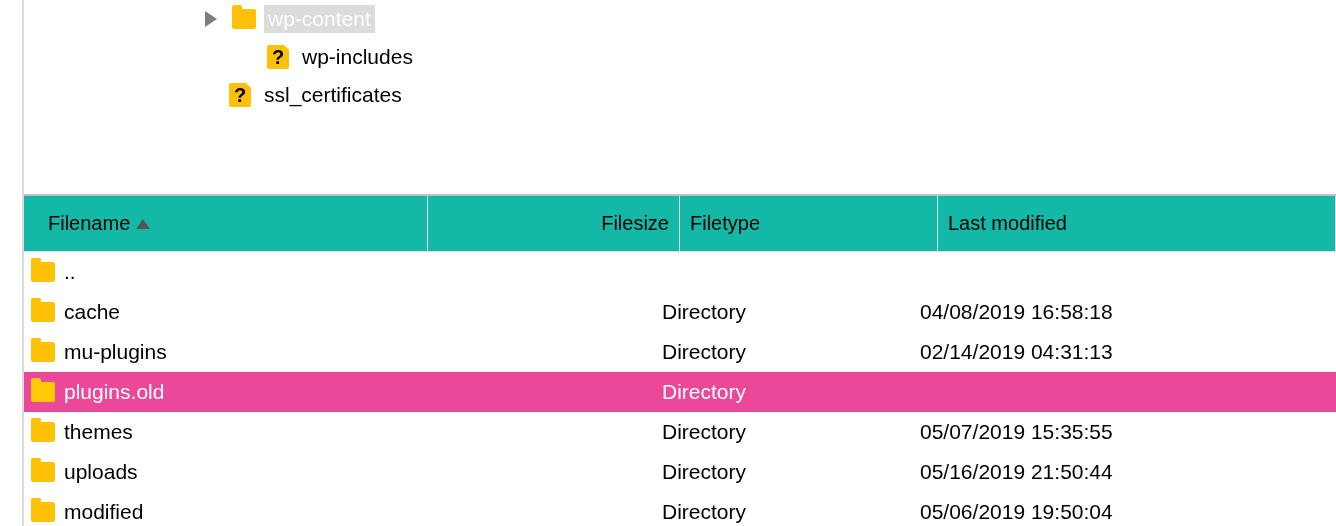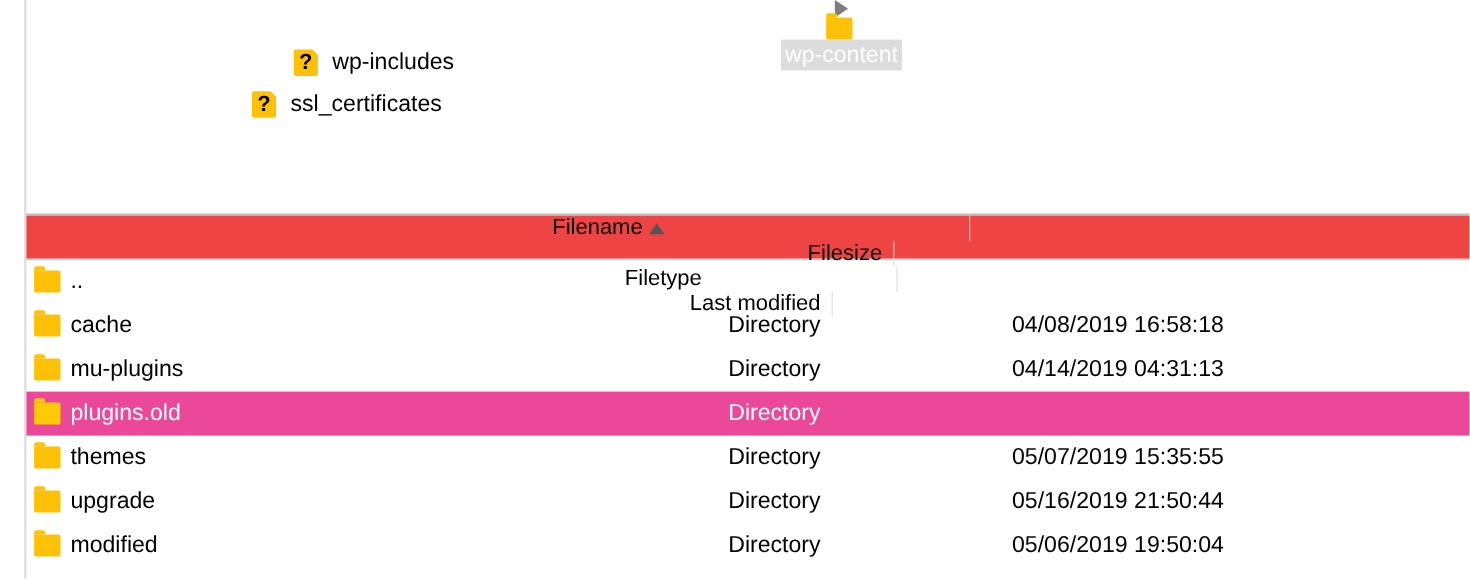--- a/index.html
+++ b/index.html
@@ -72,26 +72,25 @@
       border-top:7px solid #fff;
       border-left:7px solid transparent;
     }
     
     .detail-pane {
       position: relative;
     }
     .headers {
       display:flex;
       align-items:center;
-      height:40px;
-      background:#ef4444;
+      height:56px;
+      background:#14b8a6;
       border-bottom:1px solid #e0e0e0;
       padding-left:14px;
       font-size:20px;
-      flex-direction:column;
     }
     .headers .col { border-right:1px solid #dcdcdc; padding:0 10px; height:100%; display:flex; align-items:center;}
     .col-filename { width: 390px; }
     .col-filesize { width: 252px; justify-content:flex-end; }
     .col-filetype { width: 258px; text-align: right; }
     .col-modified { flex:1; border-right:none; }
     .sort-arrow {
       margin-left:6px;
       display:inline-block;
       width:0;height:0;
@@ -113,21 +112,21 @@
     .row .c-filesize { width: 244px; text-align:right; }
     .row .c-filetype { width: 258px; }
     .row .c-modified { flex:1; }
     .row.selected .folder-icon { filter:brightness(1.05); }
   </style>
 </head>
 <body>
 
 <div class="outer">
   <div class="tree-pane" id="tree">
-      <div class="tree-row selected" style="padding-left: 170px; flex-direction: column;">
+      <div class="tree-row selected" style="padding-left: 170px;">
         <span class="arrow-slot">
           <span class="arrow-right"></span>
         </span>
         <span class="icon-slot">
           <span class="folder-icon"></span>
         </span>
         <span class="label">wp-content</span>
       </div>
       <div class="tree-row" style="padding-left: 204px;">
         <span class="arrow-slot"></span>
@@ -185,21 +184,21 @@
         </div>
         <div class="row">
           <div class="c-filename">
             <span class="icon-slot">
               <span class="folder-icon"></span>
             </span>
             <span>mu-plugins</span>
           </div>
           <div class="c-filesize"></div>
           <div class="c-filetype">Directory</div>
-          <div class="c-modified">04/14/2019 04:31:13</div>
+          <div class="c-modified">02/14/2019 04:31:13</div>
         </div>
         <div class="row selected">
           <div class="c-filename">
             <span class="icon-slot">
               <span class="folder-icon"></span>
             </span>
             <span>plugins.old</span>
           </div>
           <div class="c-filesize"></div>
           <div class="c-filetype">Directory</div>
@@ -214,21 +213,21 @@
           </div>
           <div class="c-filesize"></div>
           <div class="c-filetype">Directory</div>
           <div class="c-modified">05/07/2019 15:35:55</div>
         </div>
         <div class="row">
           <div class="c-filename">
             <span class="icon-slot">
               <span class="folder-icon"></span>
             </span>
-            <span>upgrade</span>
+            <span>uploads</span>
           </div>
           <div class="c-filesize"></div>
           <div class="c-filetype">Directory</div>
           <div class="c-modified">05/16/2019 21:50:44</div>
         </div>
         <div class="row">
           <div class="c-filename">
             <span class="icon-slot">
               <span class="folder-icon"></span>
             </span>

